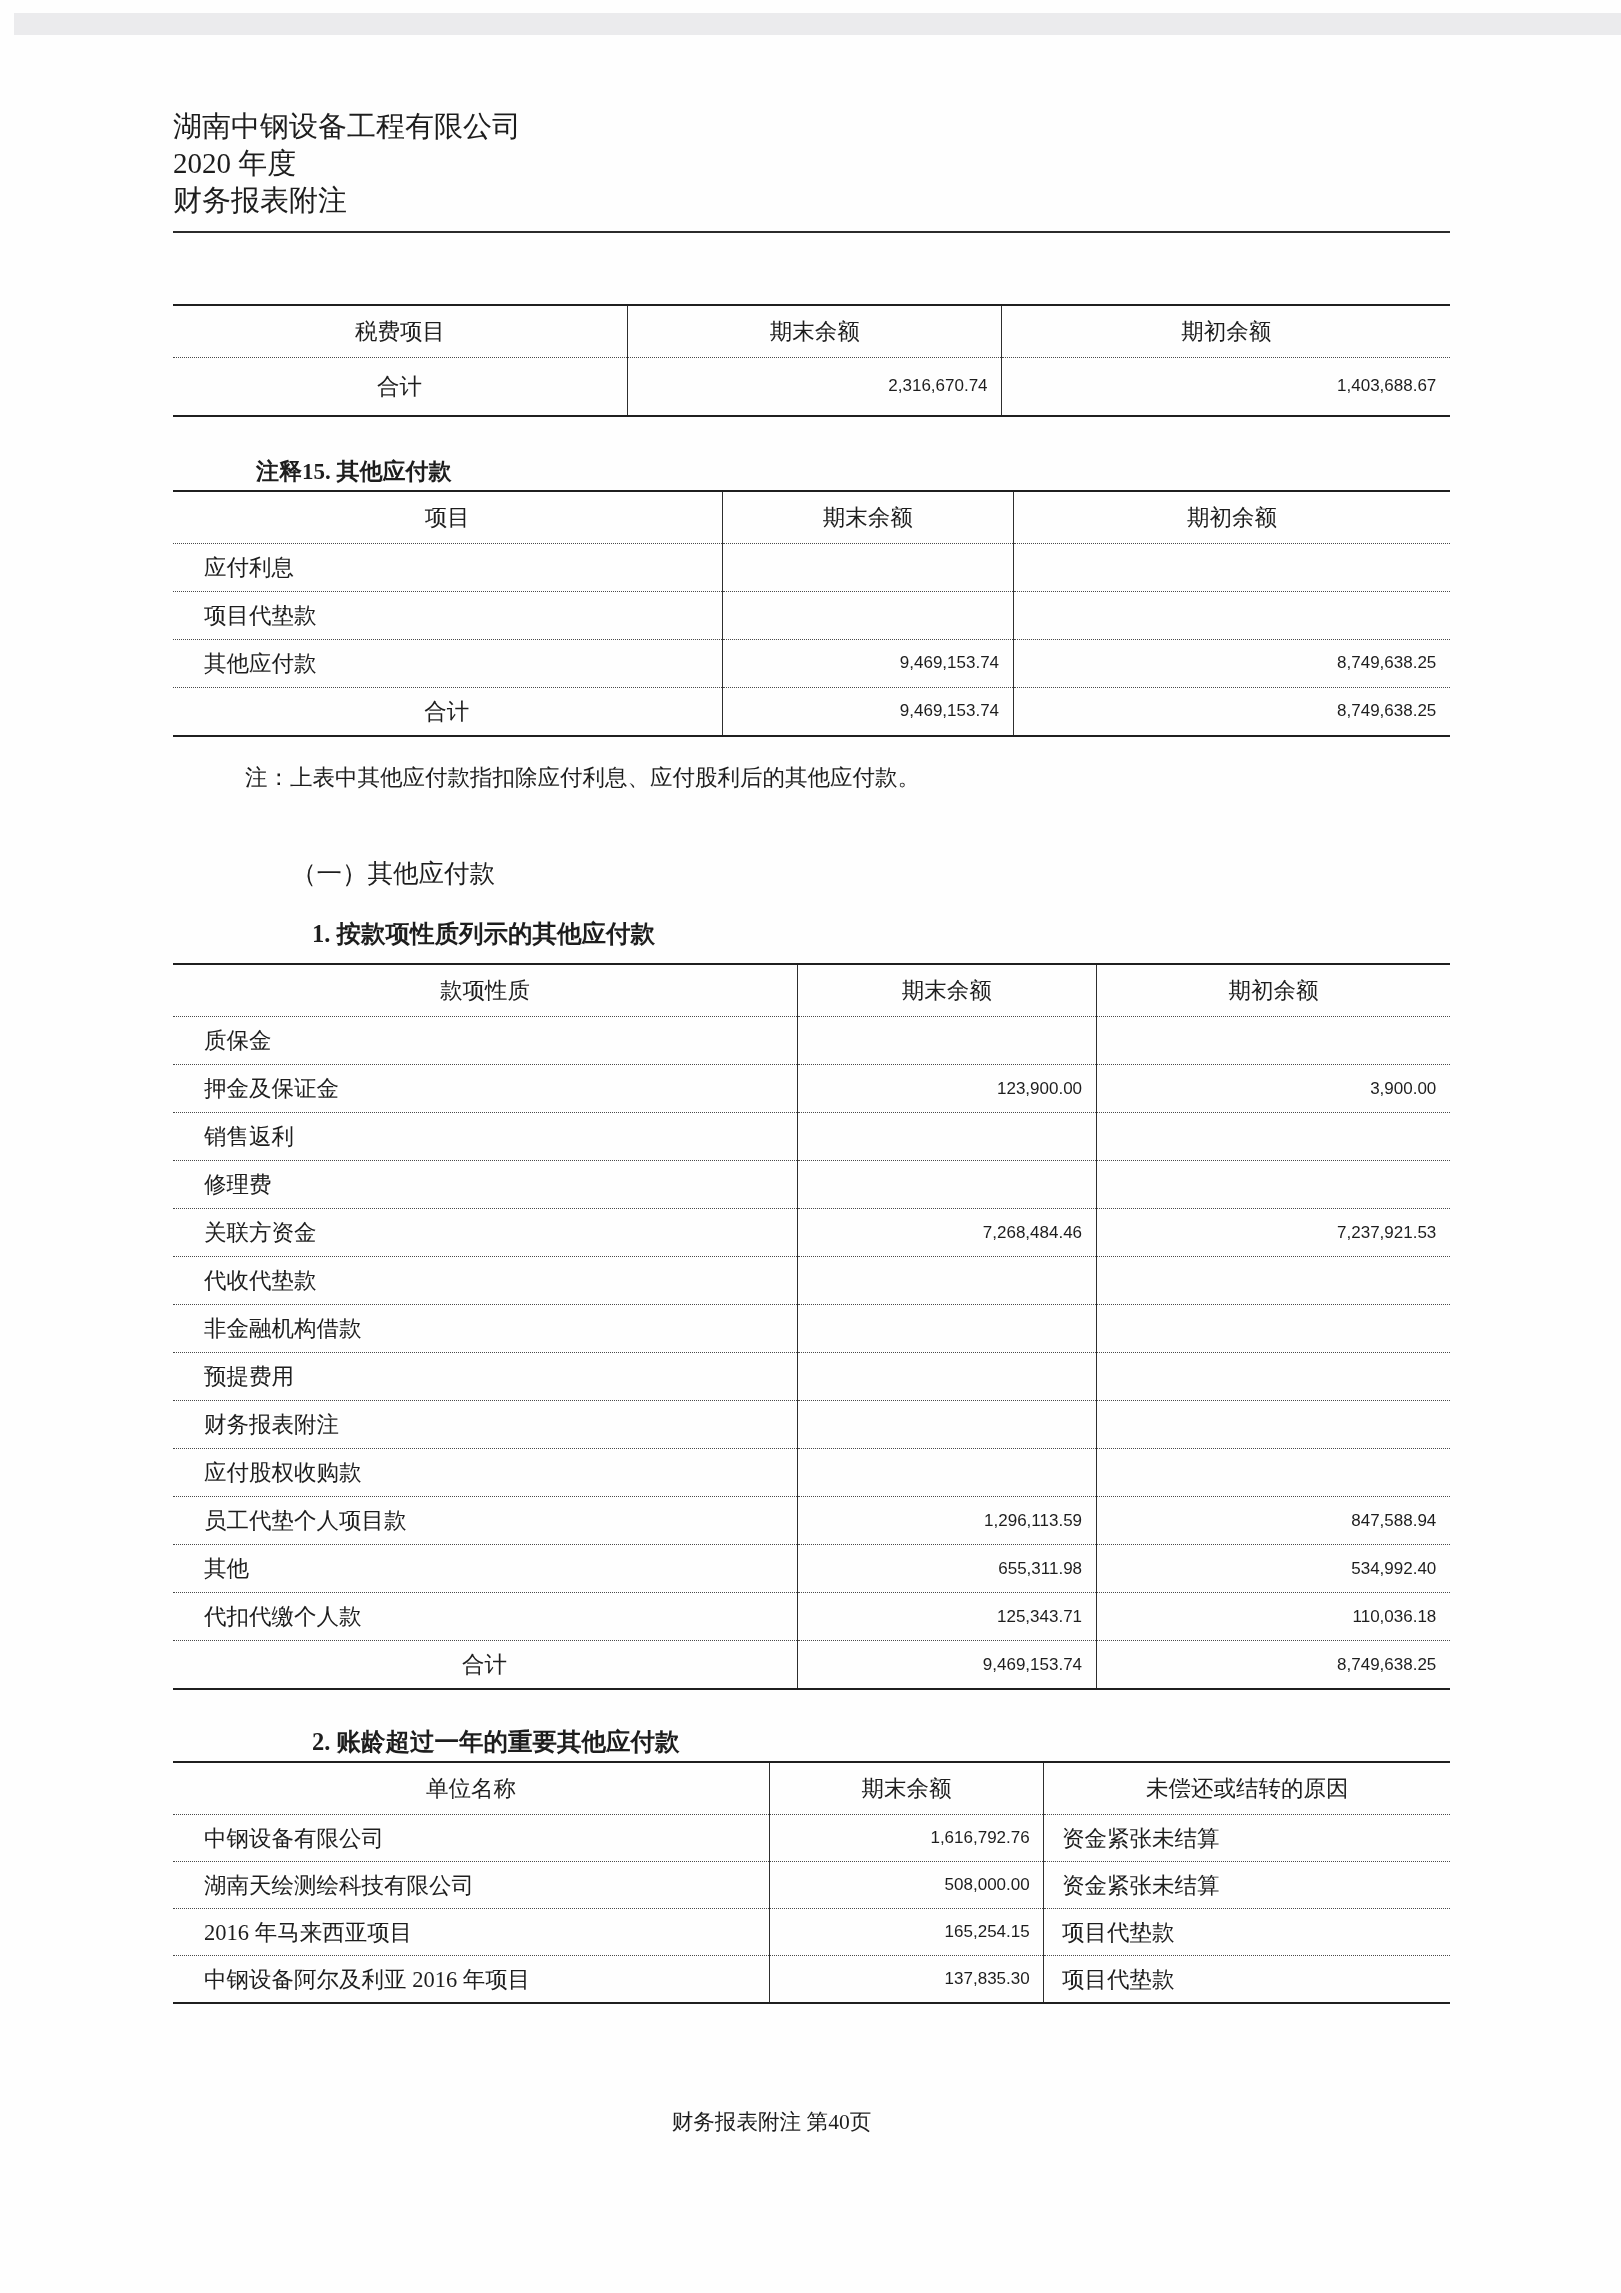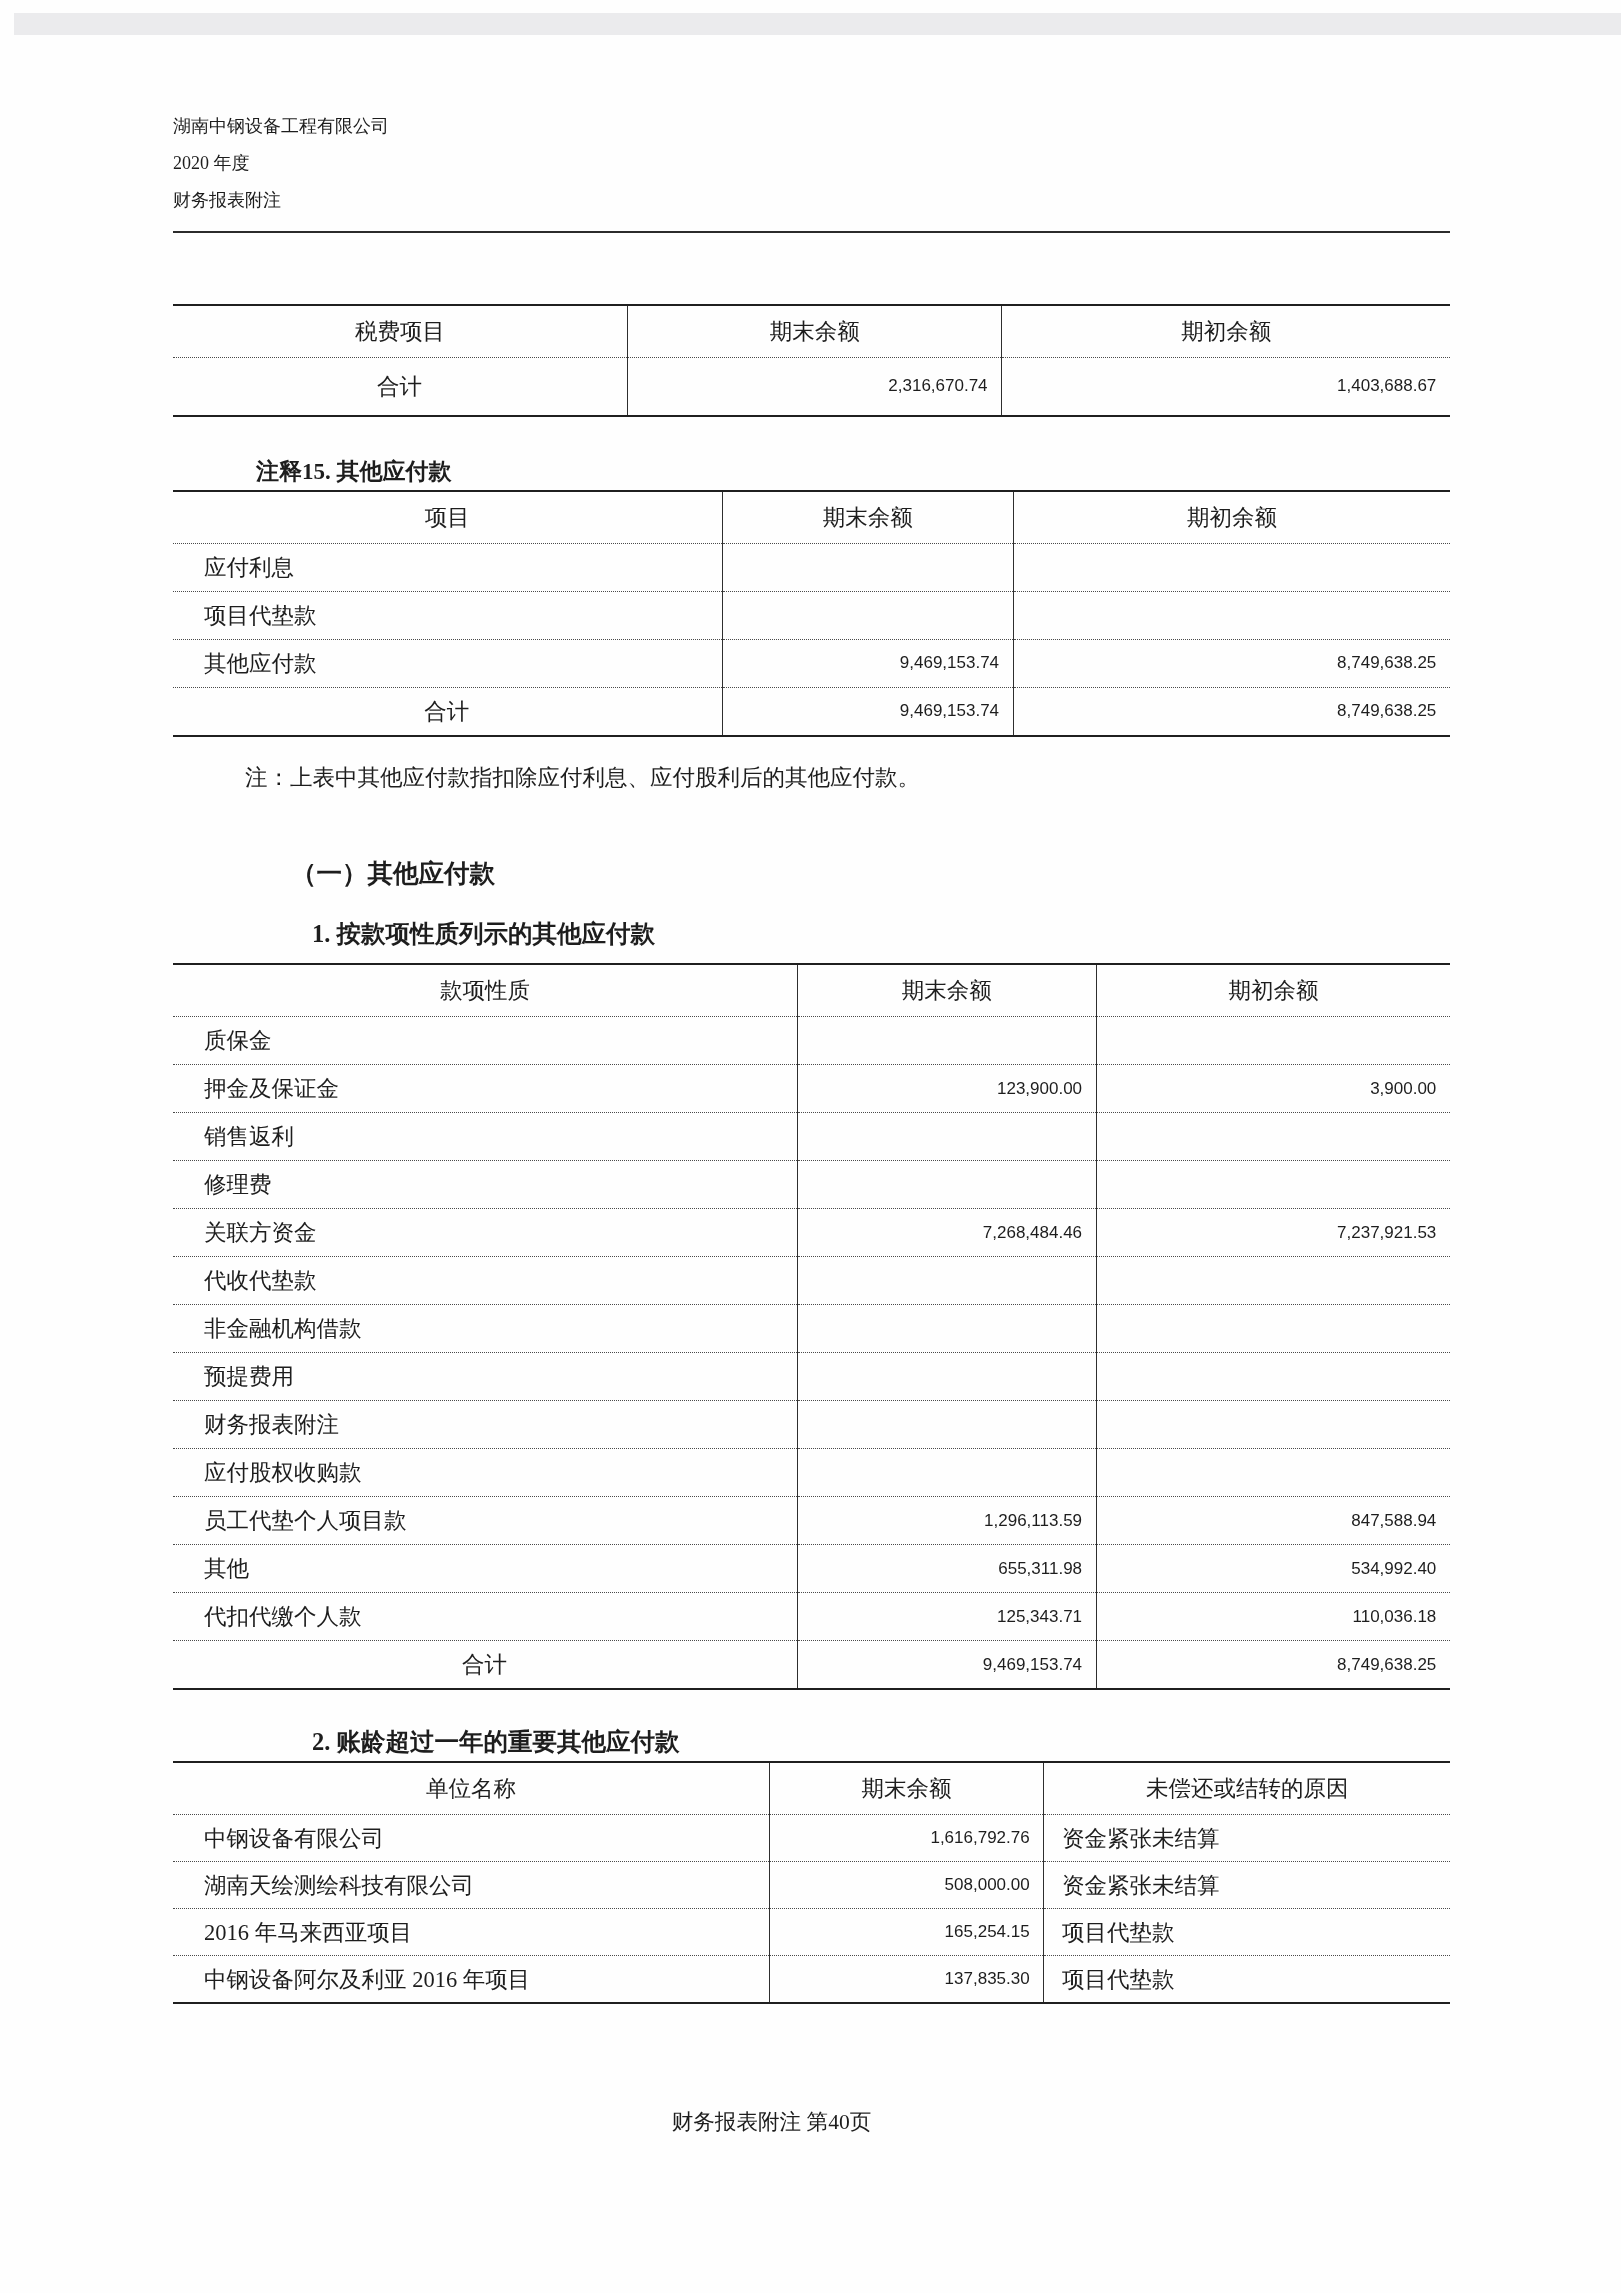--- a/index.html
+++ b/index.html
@@ -25,21 +25,21 @@
     background: #ebebed;
   }
   .content {
     position: absolute;
     left: 173px;
     top: 0;
     width: 1277px;
   }
   .header-block {
     padding-top: 108px;
-    font-size: 18px;
+    font-size: 29px;
     line-height: 37px;
     padding-bottom: 11.8px;
     border-bottom: 2px solid #2b2b2b;
   }
   table.doc-table {
     width: 100%;
     border-collapse: collapse;
     table-layout: fixed;
     border-top: 2.9px solid #1f1f1f;
     border-bottom: 2.9px solid #1f1f1f;
@@ -74,21 +74,21 @@
   .table-gap-xs { margin-top: 13.7px; }
   .note-line {
     margin-top: 25.5px;
     padding-left: 72px;
     font-size: 22.5px;
   }
   .sec-heading {
     margin-top: 63px;
     padding-left: 118px;
     font-size: 25.5px;
-    font-weight: bold;
+    font-weight: normal;
   }
   .sub-heading {
     margin-top: 25.5px;
     padding-left: 139px;
     font-size: 24.5px;
     font-weight: bold;
   }
   .aging-heading {
     margin-top: 35px;
     padding-left: 139px;

